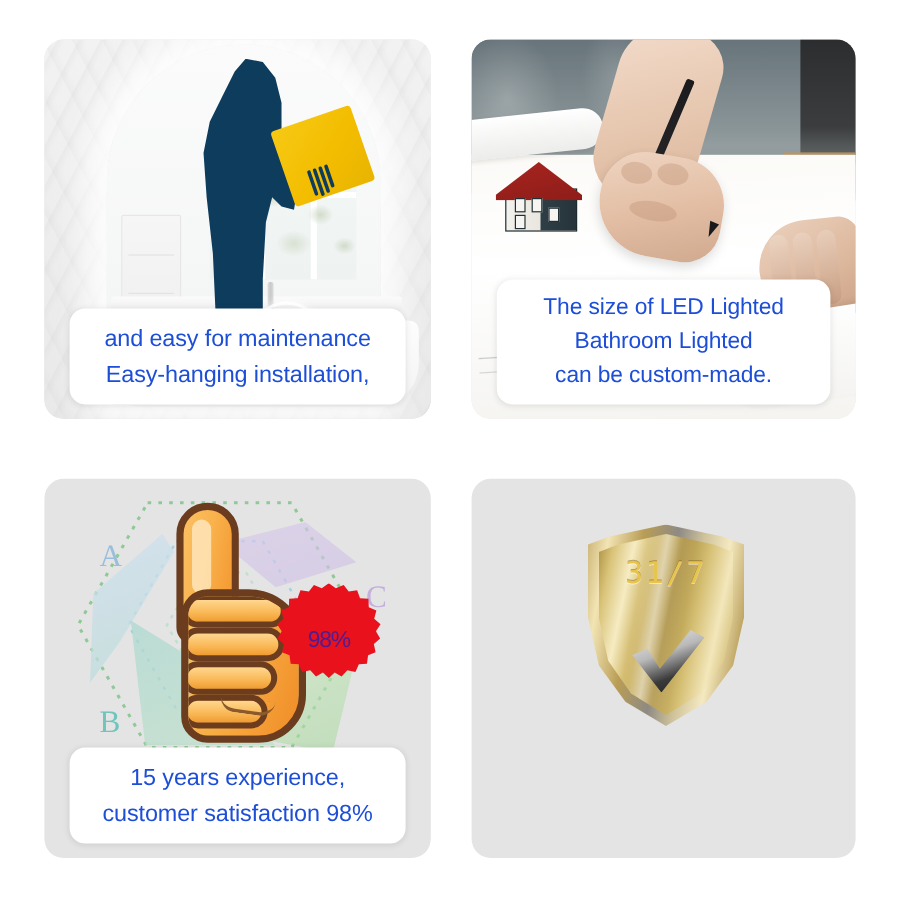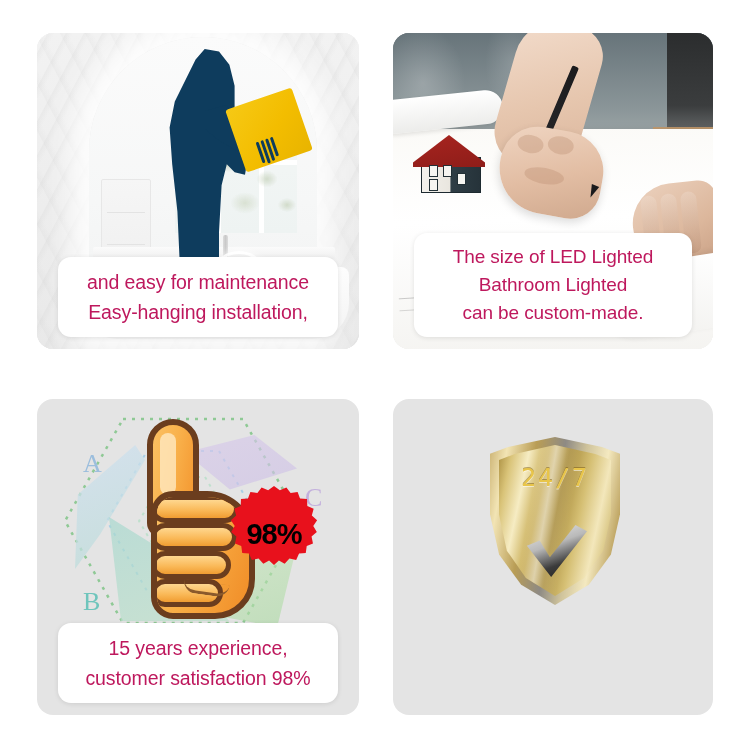--- a/index.html
+++ b/index.html
@@ -35,21 +35,21 @@
 
   
   .caption {
     position: absolute;
     left: 21px;
     right: 21px;
     background: #ffffff;
     border-radius: 13px;
     box-shadow: 0 1px 5px rgba(0,0,0,0.10);
     text-align: center;
-    color: #be185d;
+    color: #1d4ed8;
     font-size: 19.5px;
     line-height: 30px;
     padding: 10px 8px;
     box-sizing: border-box;
     letter-spacing: -0.1px;
   }
   .caption.two-line  { bottom: 12px; }
   .caption.three-line{ bottom: 12px; font-size: 19px; line-height: 28px;}
   .cap-line { display: block; white-space: nowrap; }
 
@@ -407,23 +407,23 @@
       55.1% 77.5%, 50% 82.4%, 44.9% 77.5%, 38.9% 80.9%, 33.9% 75.5%,
       26.9% 77.1%, 23.9% 70.4%, 16.9% 69.9%, 15.9% 62.6%, 9.4% 59.9%,
       10.9% 52.7%, 5.4% 48%, 9.1% 41.7%, 5.1% 35.6%, 10.6% 30.8%,
       8.7% 23.8%, 15.3% 20.9%, 15.6% 13.6%, 22.9% 13.1%, 25.4% 6.2%,
       32.7% 7.3%, 37.1% 1.6%, 43.9% 4.3%
     );
   }
   .badge-text {
     position: absolute; inset: 0;
     display: flex; align-items: center; justify-content: center;
-    color: #000000;
-    font-size: 29px;
-    font-weight: bold;
+    color: #4c1d95;
+    font-size: 19px;
+    font-weight: normal;
     letter-spacing: -1px;
   }
 
   
   .shield-wrap {
     position: absolute;
     left: 97px; top: 38px;
     width: 130px; height: 168px;
   }
   .shield-outer {
@@ -591,18 +591,18 @@
       <span class="cap-line">15 years experience,</span>
       <span class="cap-line">customer satisfaction 98%</span>
     </div>
   </div>
 
   <div class="panel p4">
     <div class="shield-wrap">
       <div class="shield-outer"></div>
       <div class="shield-inner"></div>
       <div class="shield-sheen"></div>
-      <div class="shield-247">24/7</div>
+      <div class="shield-247">31/7</div>
       <div class="shield-check"></div>
     </div>
   </div>
 
 </div>
 
 </body></html>

